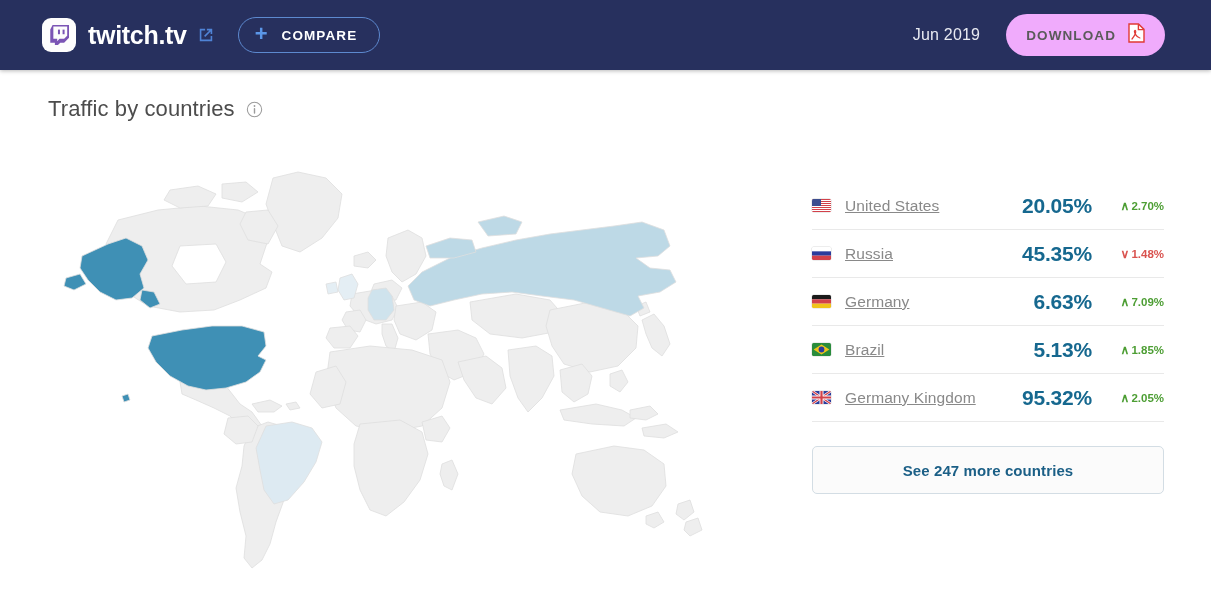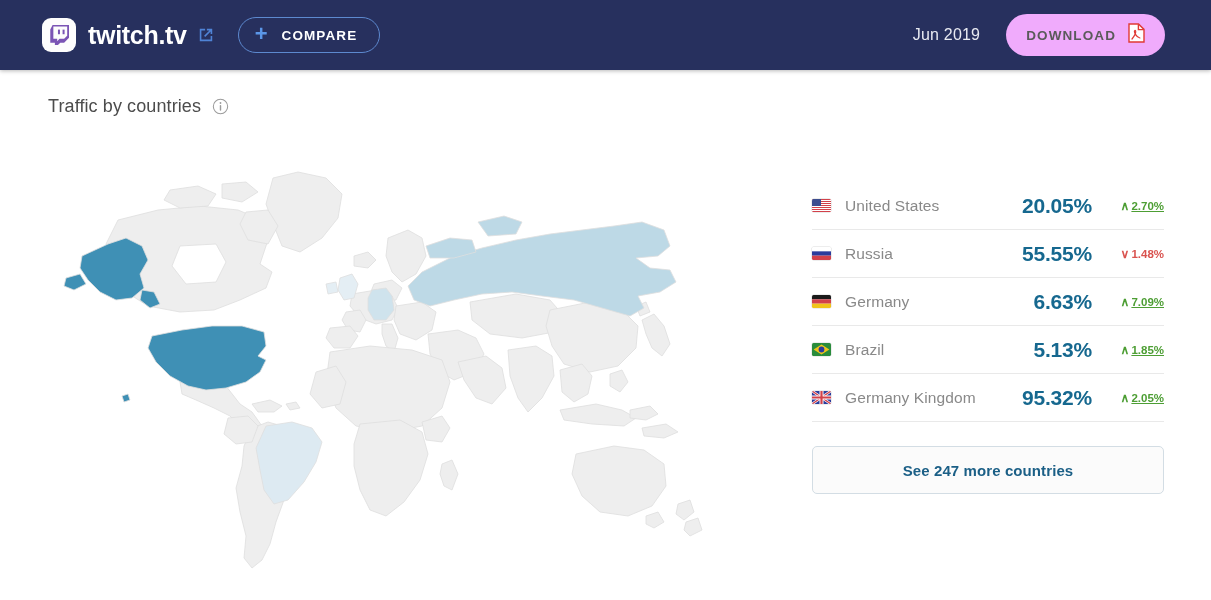--- a/index.html
+++ b/index.html
@@ -100,21 +100,21 @@
   }
 
   
   .content { padding: 0 0 0 48px; position: relative; }
   .panel-title-row {
     display: flex;
     align-items: center;
     padding-top: 26px;
   }
   .panel-title {
-    font-size: 18px;
+    font-size: 22px;
     color: #4c4c4c;
     font-weight: normal;
     letter-spacing: 0.1px;
   }
   .info-icon {
     margin-left: 11px;
     display: flex; align-items: center;
     cursor: pointer;
   }
   .subtitle-row {
@@ -162,40 +162,41 @@
     box-shadow: 0 0 0 0.5px rgba(0,0,0,0.14);
     margin-right: 14px;
   }
   .flag svg { display: block; width: 19px; height: 13px; }
   .country-name {
     font-size: 15.5px;
     color: #898989;
     letter-spacing: 0.1px;
     flex: 1 1 auto;
     white-space: nowrap;
+    text-decoration: underline;
   }
   .country-value {
     font-size: 21px;
     font-weight: bold;
     color: #16688f;
     letter-spacing: -0.2px;
     text-align: right;
     width: 104px;
     flex: 0 0 auto;
   }
   .country-delta {
     width: 72px;
     flex: 0 0 auto;
     text-align: right;
     font-size: 11.5px;
     font-weight: bold;
     white-space: nowrap;
     padding-left: 6px;
   }
-  .country-delta.up { color: #4d9e34; text-decoration: underline; }
+  .country-delta.up { color: #4d9e34; }
   .country-delta.down { color: #d9534f; }
   .caret { font-size: 12px; margin-right: 2px; display: inline-block; }
 
   .see-more-btn {
     margin-top: 24px;
     width: 100%;
     height: 48px;
     background: #fbfbfb;
     border: 1px solid #d3dde4;
     border-radius: 5px;
@@ -395,21 +396,21 @@
 
   <div class="country-row">
     <span class="flag">
       <svg viewBox="0 0 19 13" aria-hidden="true">
         <rect width="19" height="4.34" fill="#ffffff"></rect>
         <rect y="4.34" width="19" height="4.33" fill="#2a3c9c"></rect>
         <rect y="8.67" width="19" height="4.33" fill="#d2414a"></rect>
       </svg>
     </span>
     <span class="country-name">Russia</span>
-    <span class="country-value">55.55%</span>
+    <span class="country-value">45.35%</span>
     <span class="country-delta down"><span class="caret">∨</span><span>1.48%</span></span>
   </div>
 
   <div class="country-row">
     <span class="flag">
       <svg viewBox="0 0 19 13" aria-hidden="true">
         <rect width="19" height="4.34" fill="#1a1a1a"></rect>
         <rect y="4.34" width="19" height="4.33" fill="#d2414a"></rect>
         <rect y="8.67" width="19" height="4.33" fill="#f0c419"></rect>
       </svg>

